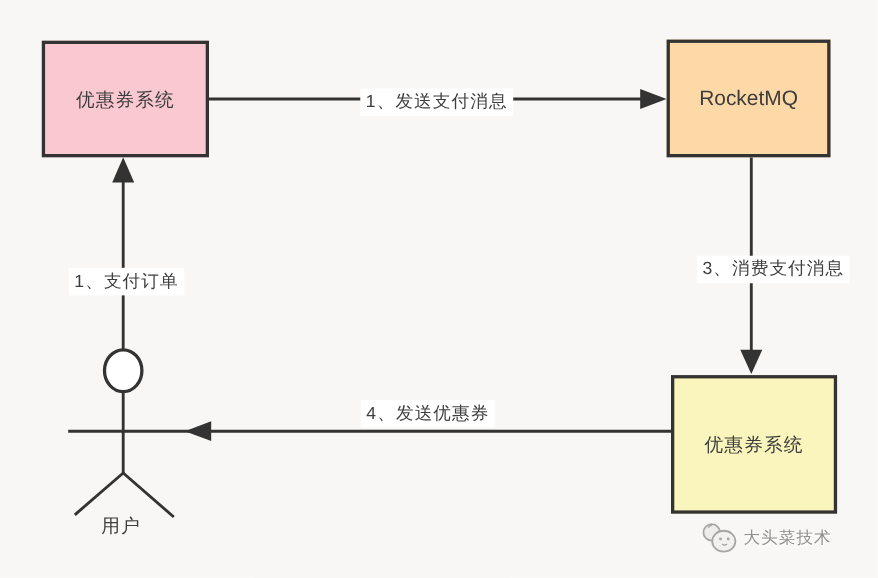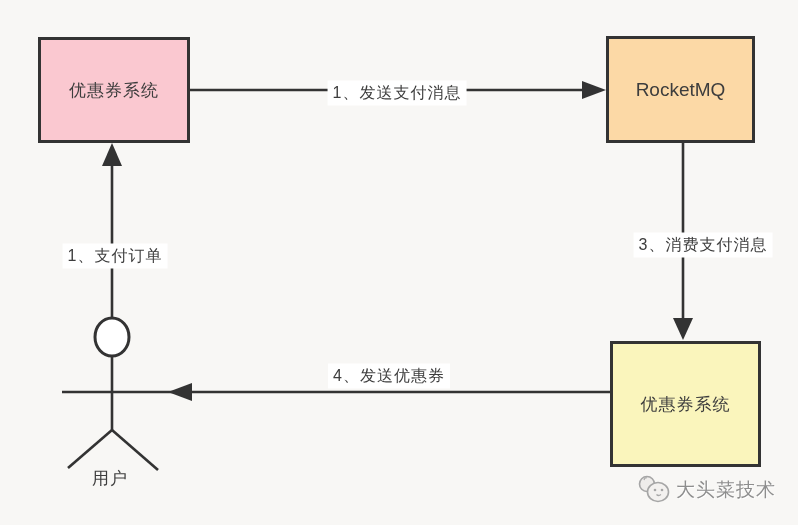--- a/index.html
+++ b/index.html
@@ -70,21 +70,21 @@
     letter-spacing: 1px;
   }
   .watermark {
     position: absolute;
     left: 638px; top: 474px;
     display: flex;
     align-items: center;
     gap: 5px;
   }
   .watermark-text {
-    font-size: 19px;
+    font-size: 15px;
     color: var(--watermark-text, #8e8e8e);
     text-shadow: 1px 1px 0 rgba(255,255,255,0.95);
     letter-spacing: 1px;
     white-space: nowrap;
   }
 </style>
 </head>
 <body>
 
 <div class="canvas">

